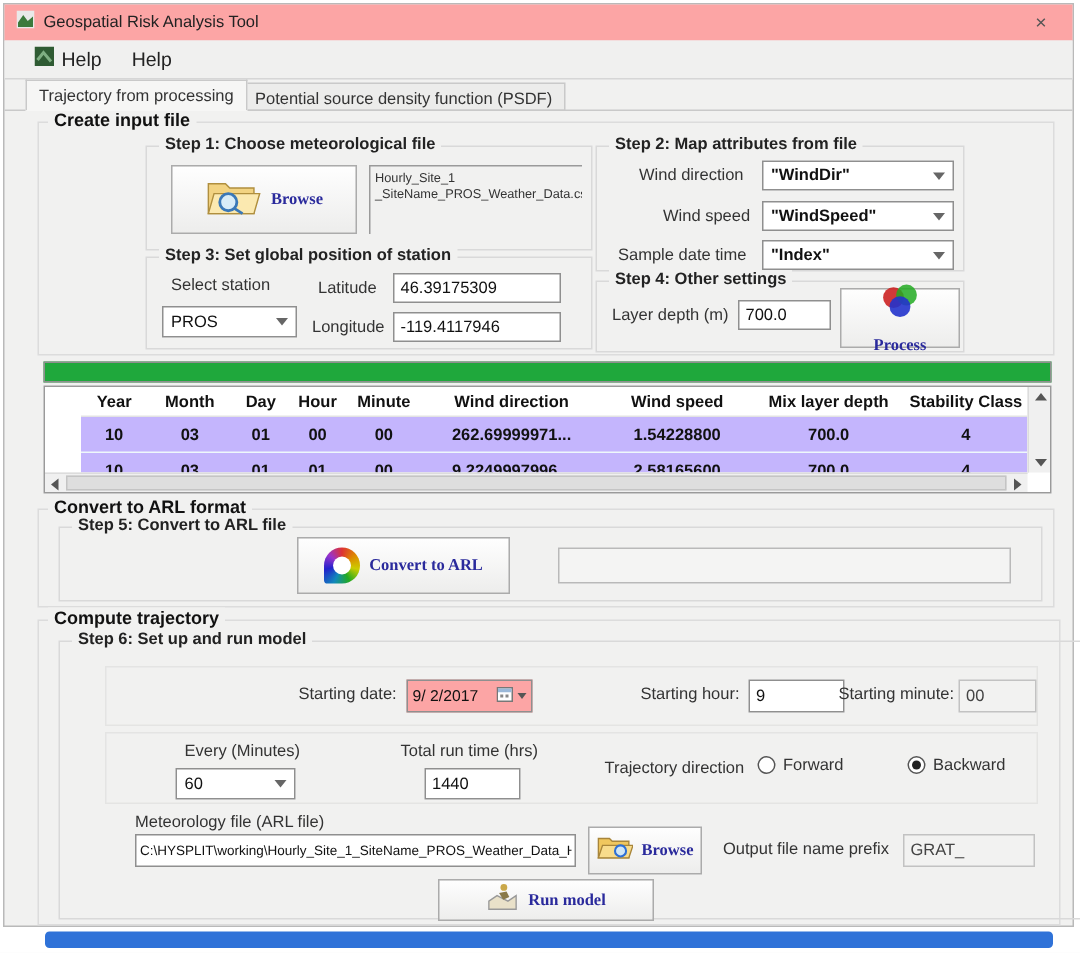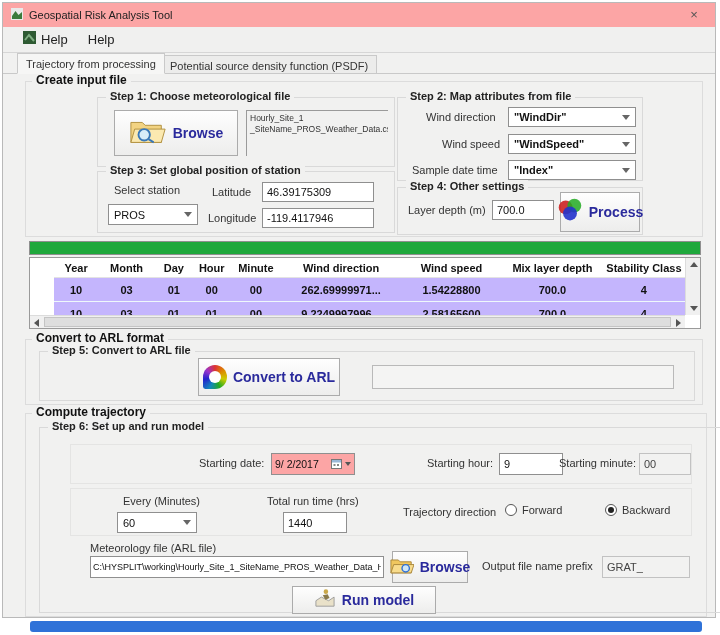--- a/index.html
+++ b/index.html
@@ -30,21 +30,21 @@
   .stepbox > .sb-title { position:absolute; top:-8px; left:8px; background:#f1f1f0; padding:0 4px; font-weight:bold; font-size:11px; color:#222; white-space:nowrap; }
 
   .lbl { position:absolute; font-size:11px; color:#333; white-space:nowrap; }
   .field { position:absolute; border:1px solid #8f8f8f; background:#fff; font-size:11px; color:#111; padding:2px 4px; font-family:"Liberation Sans", sans-serif; }
   .field.disabled { background:#f2f2f1; border-color:#c2c2c2; color:#444; }
   .fake-select { position:absolute; border:1px solid #8f8f8f; background:#fff; font-size:11px; color:#111; display:flex; align-items:center; padding:0 5px; justify-content:space-between; }
   .fake-select .chev { width:0; height:0; border-left:4px solid transparent; border-right:4px solid transparent; border-top:5px solid #666; }
   .fake-select.bold-val { font-weight:bold; }
 
   .btn { position:absolute; background:linear-gradient(#fefefe,#ededec); border:1px solid #ababab; display:flex; align-items:center; justify-content:center; gap:6px; cursor:default; }
-  .btn .btn-label { font-weight:bold; font-size:14px; color:#2a2a9c; }
+  .btn .btn-label { font-weight:bold; font-size:11px; color:#2a2a9c;font-family:Liberation Serif, serif; }
 
   
   .green-bar { position:absolute; left:26px; top:238px; width:672px; height:14px; background:#1fa83c; border:1px solid #8f8f8f; }
 
   
   .grid { position:absolute; left:26px; top:254px; width:672px; height:72px; background:#fff; border:1px solid #9a9a9a; }
   .grid-inner { position:absolute; left:0; top:0; right:15px; bottom:13px; overflow:hidden;padding-left:24px; }
   .grid-row { display:flex; width:100%; }
   .grid-row.header { height:20px; background:#fff; border-bottom:1px solid #e3e3e3; }
   .grid-row.data { height:24px; background:#c4b5fd; border-bottom:1px solid #eef8fb; }
@@ -171,21 +171,21 @@
       <div class="fake-select bold-val" style="left:110px;top:62px;width:128px;height:20px;">
         <span>"Index"</span>
         <span class="chev"></span>
       </div>
     </div>
 
     <div class="stepbox" style="left:394px;top:184px;width:246px;height:48px;">
       <span class="sb-title">Step 4: Other settings</span>
       <span class="lbl" style="left:10px;top:16px;">Layer depth (m)</span>
       <input class="field" style="left: 94px; top: 12px; width: 62px; height: 20px;" value="700.0">
-      <div class="btn" style="left:162px;top:4px;width:80px;height:40px;">
+      <div class="btn" style="left:162px;top:4px;width:80px;height:40px;flex-direction:column;">
         <span>
           <svg width="26" height="24" viewBox="0 0 30 26">
             <circle cx="10" cy="10" r="8" fill="#cc2222" opacity="0.9"></circle>
             <circle cx="20" cy="8" r="8" fill="#22aa22" opacity="0.85"></circle>
             <circle cx="15" cy="17" r="8" fill="#2233cc" opacity="0.9"></circle>
           </svg>
         </span>
         <span class="btn-label">Process</span>
       </div>
     </div>

